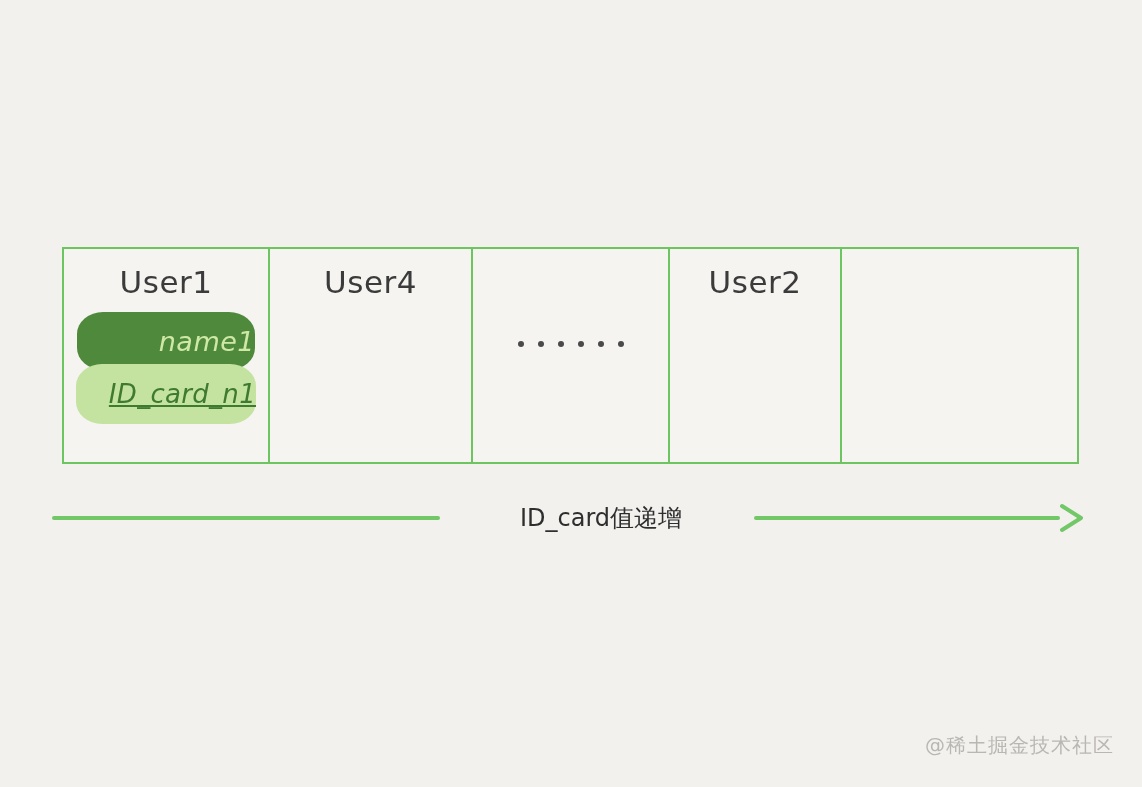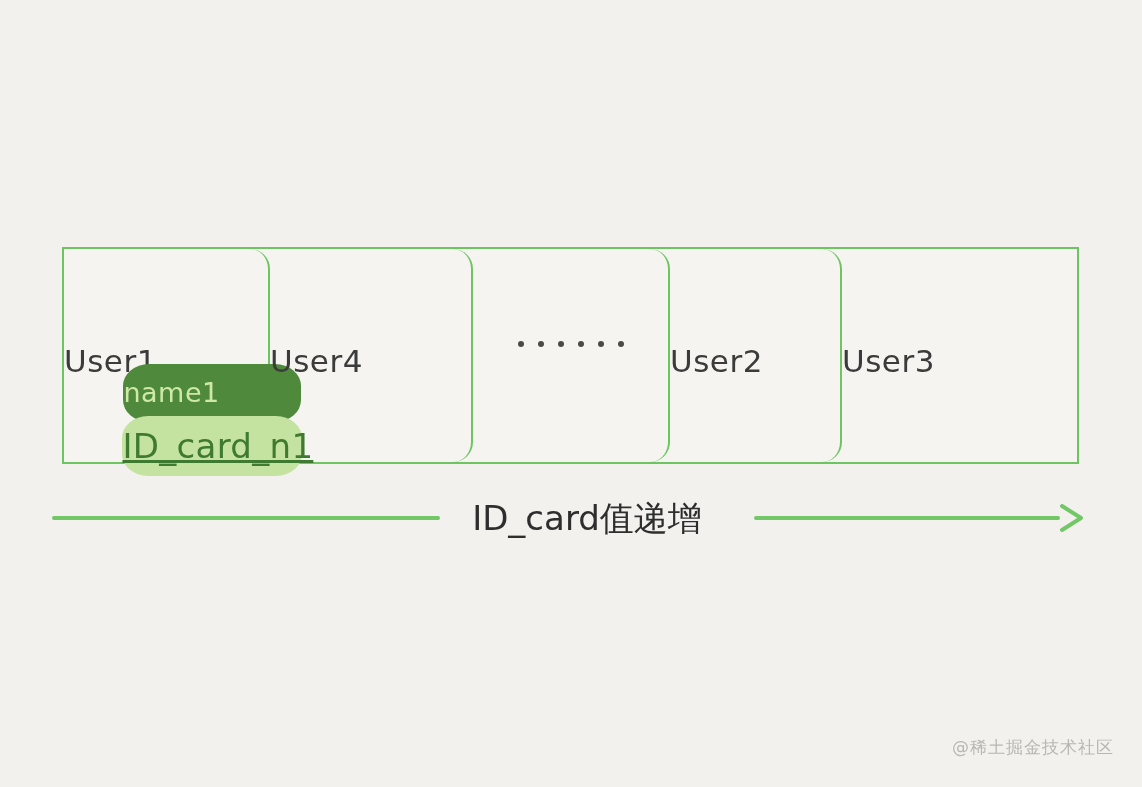--- a/index.html
+++ b/index.html
@@ -32,23 +32,22 @@
     box-sizing: border-box;
     display: flex;
     background: #f5f4f1;
   }
 
   .cell {
     position: relative;
     box-sizing: border-box;
     border-right: 2px solid #6dc561;
     display: flex;
-    flex-direction: row;
+    flex-direction: column;
     align-items: center;
-    border-radius: 20px;
   }
   .cell:last-child { border-right: none; }
 
   .cell-u1 { width: 206px; }
   .cell-u4 { width: 203px; }
   .cell-gap { width: 197px; }
   .cell-u2 { width: 172px; }
   .cell-u3 { width: 201px; }
 
   .cell-title {
@@ -67,44 +66,45 @@
     width: 100%;
     flex: 1;
   }
 
   .pill {
     position: absolute;
     left: 50%;
     transform: translateX(-50%);
     display: flex;
     align-items: center;
-    justify-content: flex-start;
+    justify-content: flex-end;
     white-space: nowrap;
     font-family: "DejaVu Sans", sans-serif;
+    font-style: italic;
   }
 
   .pill-name {
     top: 8px;
     width: 178px;
     height: 58px;
     background: #4f8a3c;
     border-radius: 26px / 22px;
     color: #cfe8a6;
     font-size: 27px;
     letter-spacing: 0.5px;
   }
 
   .pill-id {
     top: 60px;
     width: 180px;
     height: 60px;
     background: #c5e3a0;
     border-radius: 26px / 22px;
     color: #3e7a30;
-    font-size: 34px;
+    font-size: 26px;
     letter-spacing: 0.3px;
   }
 
   .pill-id .pill-text { text-decoration: underline; text-underline-offset: 2px; }
 
   
   .cell-u4 .pill-name { width: 176px; }
   .cell-u4 .pill-id   { width: 180px; }
   .cell-u2 .pill-name { width: 178px; }
   .cell-u2 .pill-id   { width: 184px; }
@@ -157,37 +157,37 @@
   }
   .arrow-head {
     position: absolute;
     right: 0;
     top: 8px;
     width: 30px;
     height: 32px;
   }
   .arrow-label {
     position: absolute;
-    left: 376px;
+    left: 390px;
     top: 0;
     width: 318px;
     text-align: center;
-    font-size: 34px;
+    font-size: 24px;
     line-height: 48px;
     color: #2e2e2e;
     font-family: "DejaVu Sans", sans-serif;
     white-space: nowrap;
   }
 
   
   .watermark {
     position: absolute;
     right: 28px;
     bottom: 28px;
-    font-size: 17px;
+    font-size: 20px;
     color: #b9b7b2;
     letter-spacing: 1px;
     font-family: "DejaVu Sans", sans-serif;
   }
 </style>
 </head>
 <body>
 
 <div id="canvas">
 
@@ -220,21 +220,20 @@
       </div>
     </div>
 
     <div class="cell cell-u2">
       <div class="cell-title">User2</div>
       <div class="pill-stack">
       </div>
     </div>
 
     <div class="cell cell-u3">
-      <div class="cell-title">User3</div>
     </div>
 
   </div>
 
   <div class="arrow-row">
     <div class="arrow-line-left"></div>
     <div class="arrow-label">ID_card值递增</div>
     <div class="arrow-line-right"></div>
     <div class="arrow-head">
       <svg width="30" height="32" viewBox="0 0 30 32" xmlns="http://www.w3.org/2000/svg">

